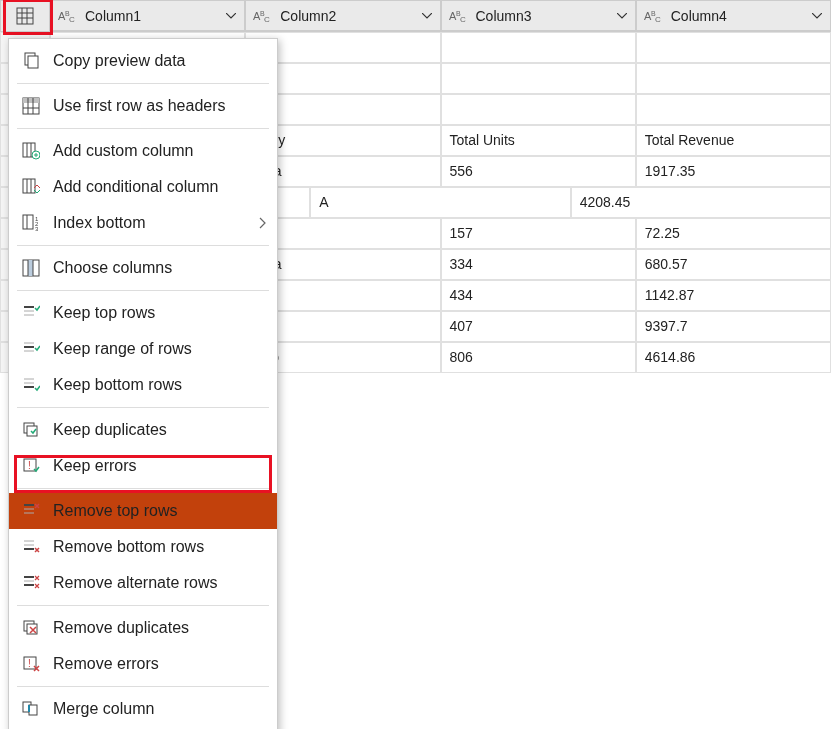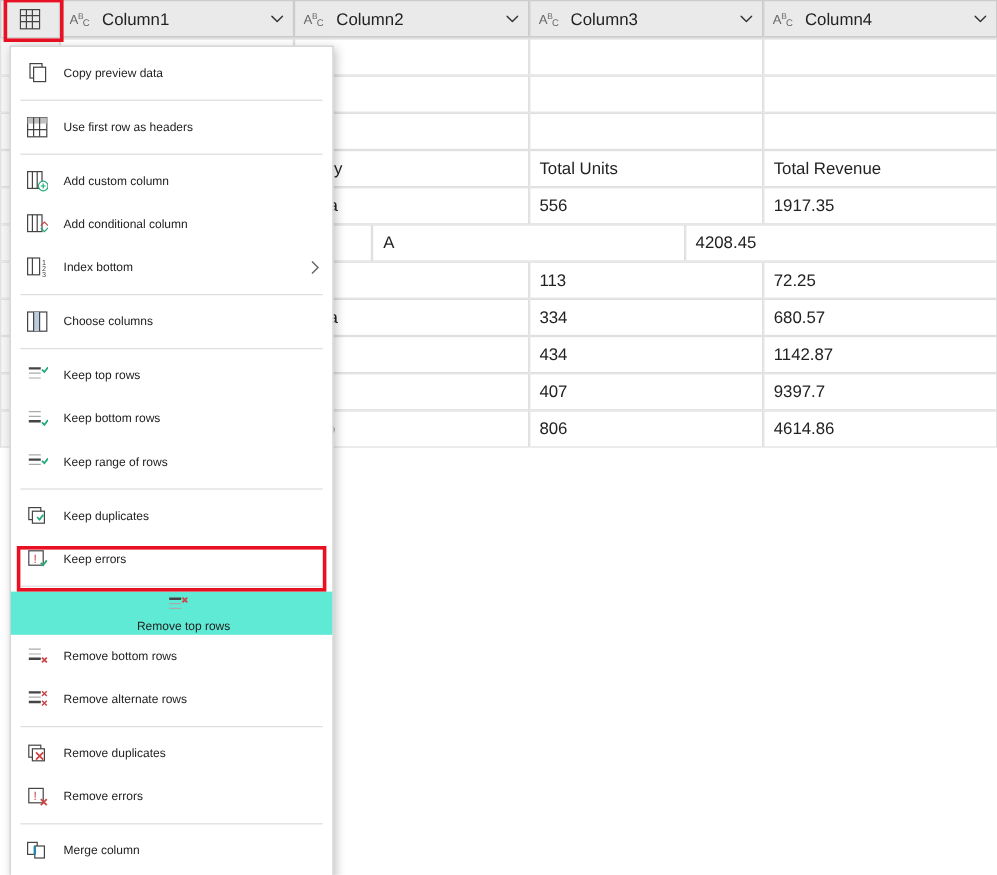--- a/index.html
+++ b/index.html
@@ -115,32 +115,32 @@
   z-index: 10;
   padding: 4px 0;
 }
 .menu-item {
   display: flex;
   align-items: center;
   height: 36px;
   padding-left: 10px;
   position: relative;
 }
-.menu-item.hl { background: #5eead4; flex-direction: column; }
+.menu-item.hl { background: #c2410c; }
 .menu-icon {
   width: 24px;
   height: 24px;
   display: flex;
   align-items: center;
   justify-content: center;
   flex-shrink: 0;
 }
 .menu-label {
   margin-left: 10px;
-  font-size: 10px;
+  font-size: 16px;
 }
 .menu-arrow {
   position: absolute;
   right: 10px;
   color: #666;
 }
 .menu-sep {
   height: 1px;
   background: #ddd;
   margin: 4px 8px;
@@ -277,21 +277,21 @@
   <div class="data-row">
     <div class="row-num"></div>
     <div class="cell"></div>
     <div class="cell">A</div>
     <div class="cell">4208.45</div>
   </div>
   <div class="data-row">
     <div class="row-num"></div>
     <div class="cell"></div>
     <div class="cell">ada</div>
-    <div class="cell">113</div>
+    <div class="cell">157</div>
     <div class="cell">72.25</div>
   </div>
   <div class="data-row">
     <div class="row-num"></div>
     <div class="cell"></div>
     <div class="cell">ama</div>
     <div class="cell">334</div>
     <div class="cell">680.57</div>
   </div>
   <div class="data-row">
@@ -415,38 +415,38 @@
           <path d="M13 4 l2 2 l3 -4" fill="none" stroke="#2a7" stroke-width="1.5"></path>
         </svg>
     </span>
     <span class="menu-label">Keep top rows</span>
   </div>
 
   <div class="menu-item">
     <span class="menu-icon">
       <svg width="18" height="18" viewBox="0 0 18 18">
           <line x1="2" y1="3" x2="12" y2="3" stroke="#aaa"></line>
+          <line x1="2" y1="7" x2="12" y2="7" stroke="#444" stroke-width="2"></line>
+          <line x1="2" y1="11" x2="12" y2="11" stroke="#aaa"></line>
+          <path d="M13 8 l2 2 l3 -4" fill="none" stroke="#2a7" stroke-width="1.5"></path>
+        </svg>
+    </span>
+    <span class="menu-label">Keep range of rows</span>
+  </div>
+
+  <div class="menu-item">
+    <span class="menu-icon">
+      <svg width="18" height="18" viewBox="0 0 18 18">
+          <line x1="2" y1="3" x2="12" y2="3" stroke="#aaa"></line>
           <line x1="2" y1="7" x2="12" y2="7" stroke="#aaa"></line>
           <line x1="2" y1="11" x2="12" y2="11" stroke="#444" stroke-width="2"></line>
           <path d="M13 12 l2 2 l3 -4" fill="none" stroke="#2a7" stroke-width="1.5"></path>
         </svg>
     </span>
     <span class="menu-label">Keep bottom rows</span>
-  </div>
-
-  <div class="menu-item">
-    <span class="menu-icon">
-      <svg width="18" height="18" viewBox="0 0 18 18">
-          <line x1="2" y1="3" x2="12" y2="3" stroke="#aaa"></line>
-          <line x1="2" y1="7" x2="12" y2="7" stroke="#444" stroke-width="2"></line>
-          <line x1="2" y1="11" x2="12" y2="11" stroke="#aaa"></line>
-          <path d="M13 8 l2 2 l3 -4" fill="none" stroke="#2a7" stroke-width="1.5"></path>
-        </svg>
-    </span>
-    <span class="menu-label">Keep range of rows</span>
   </div>
 
   <div class="menu-sep"></div>
 
   <div class="menu-item">
     <span class="menu-icon">
       <svg width="18" height="18" viewBox="0 0 18 18">
           <rect x="2" y="2" width="10" height="10" fill="none" stroke="#444"></rect>
           <rect x="5" y="5" width="10" height="10" fill="#fff" stroke="#444"></rect>
           <path d="M9 10 l2 2 l3 -4" fill="none" stroke="#2a7" stroke-width="1.5"></path>

